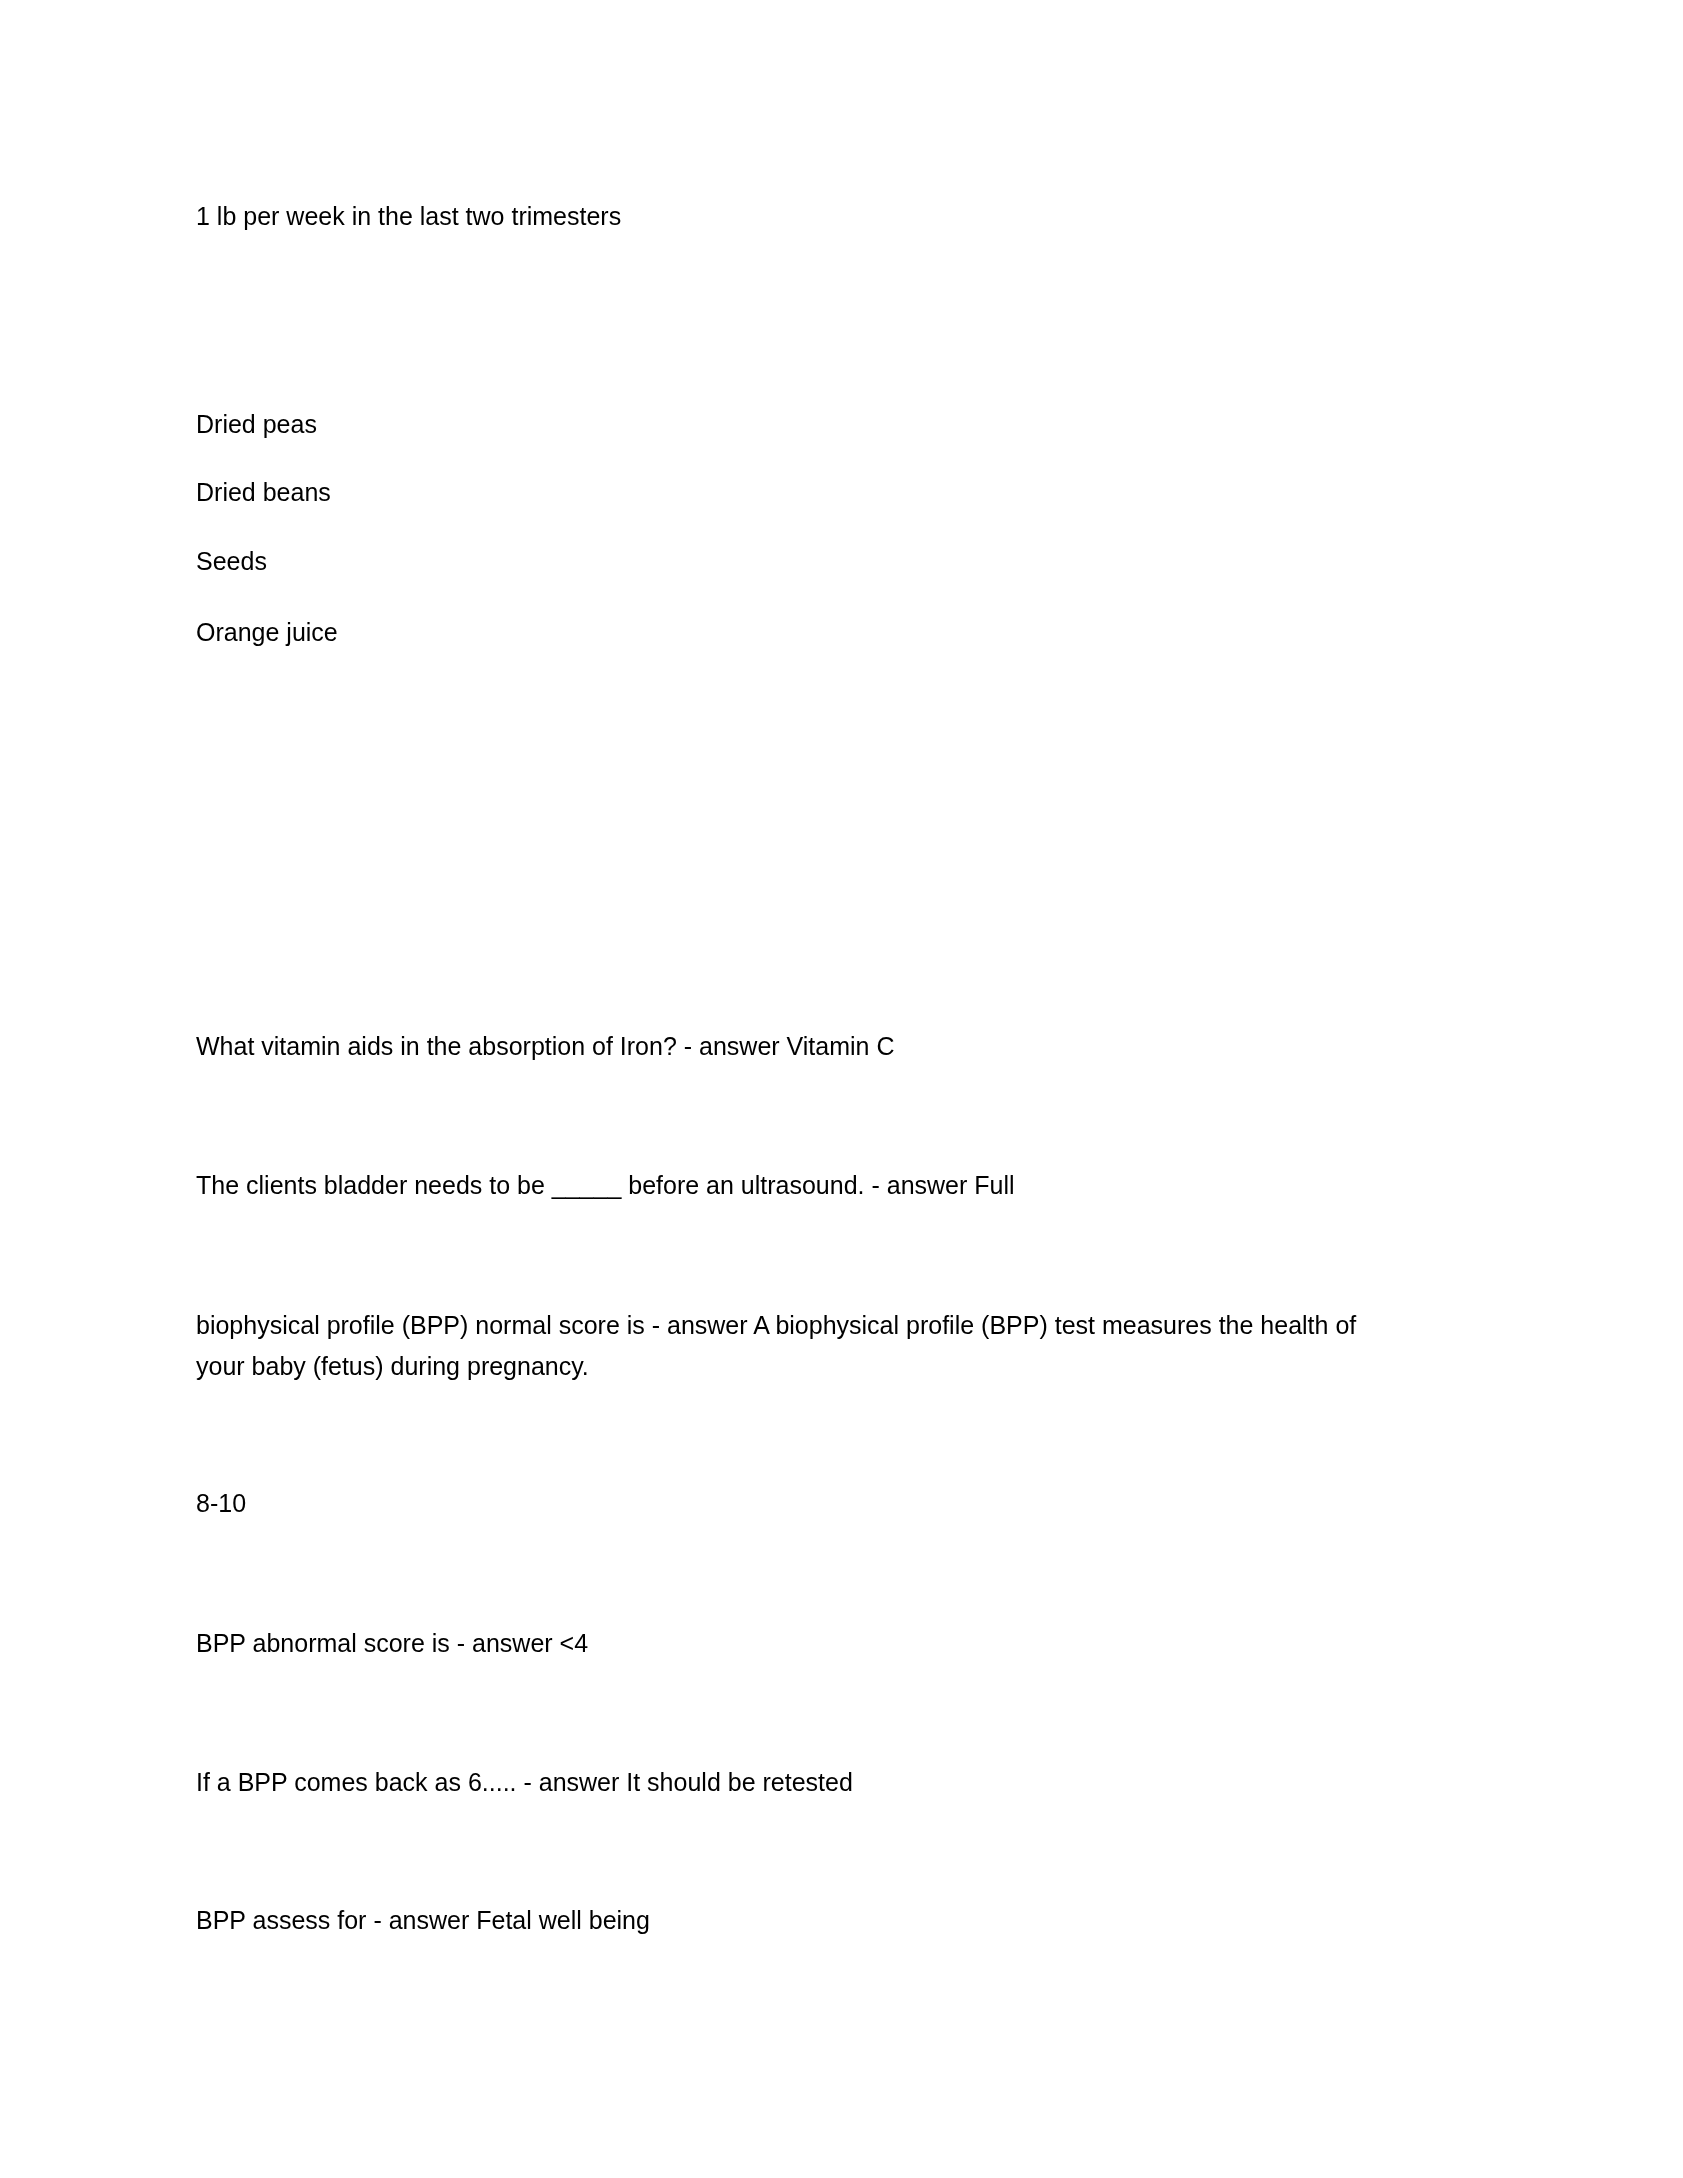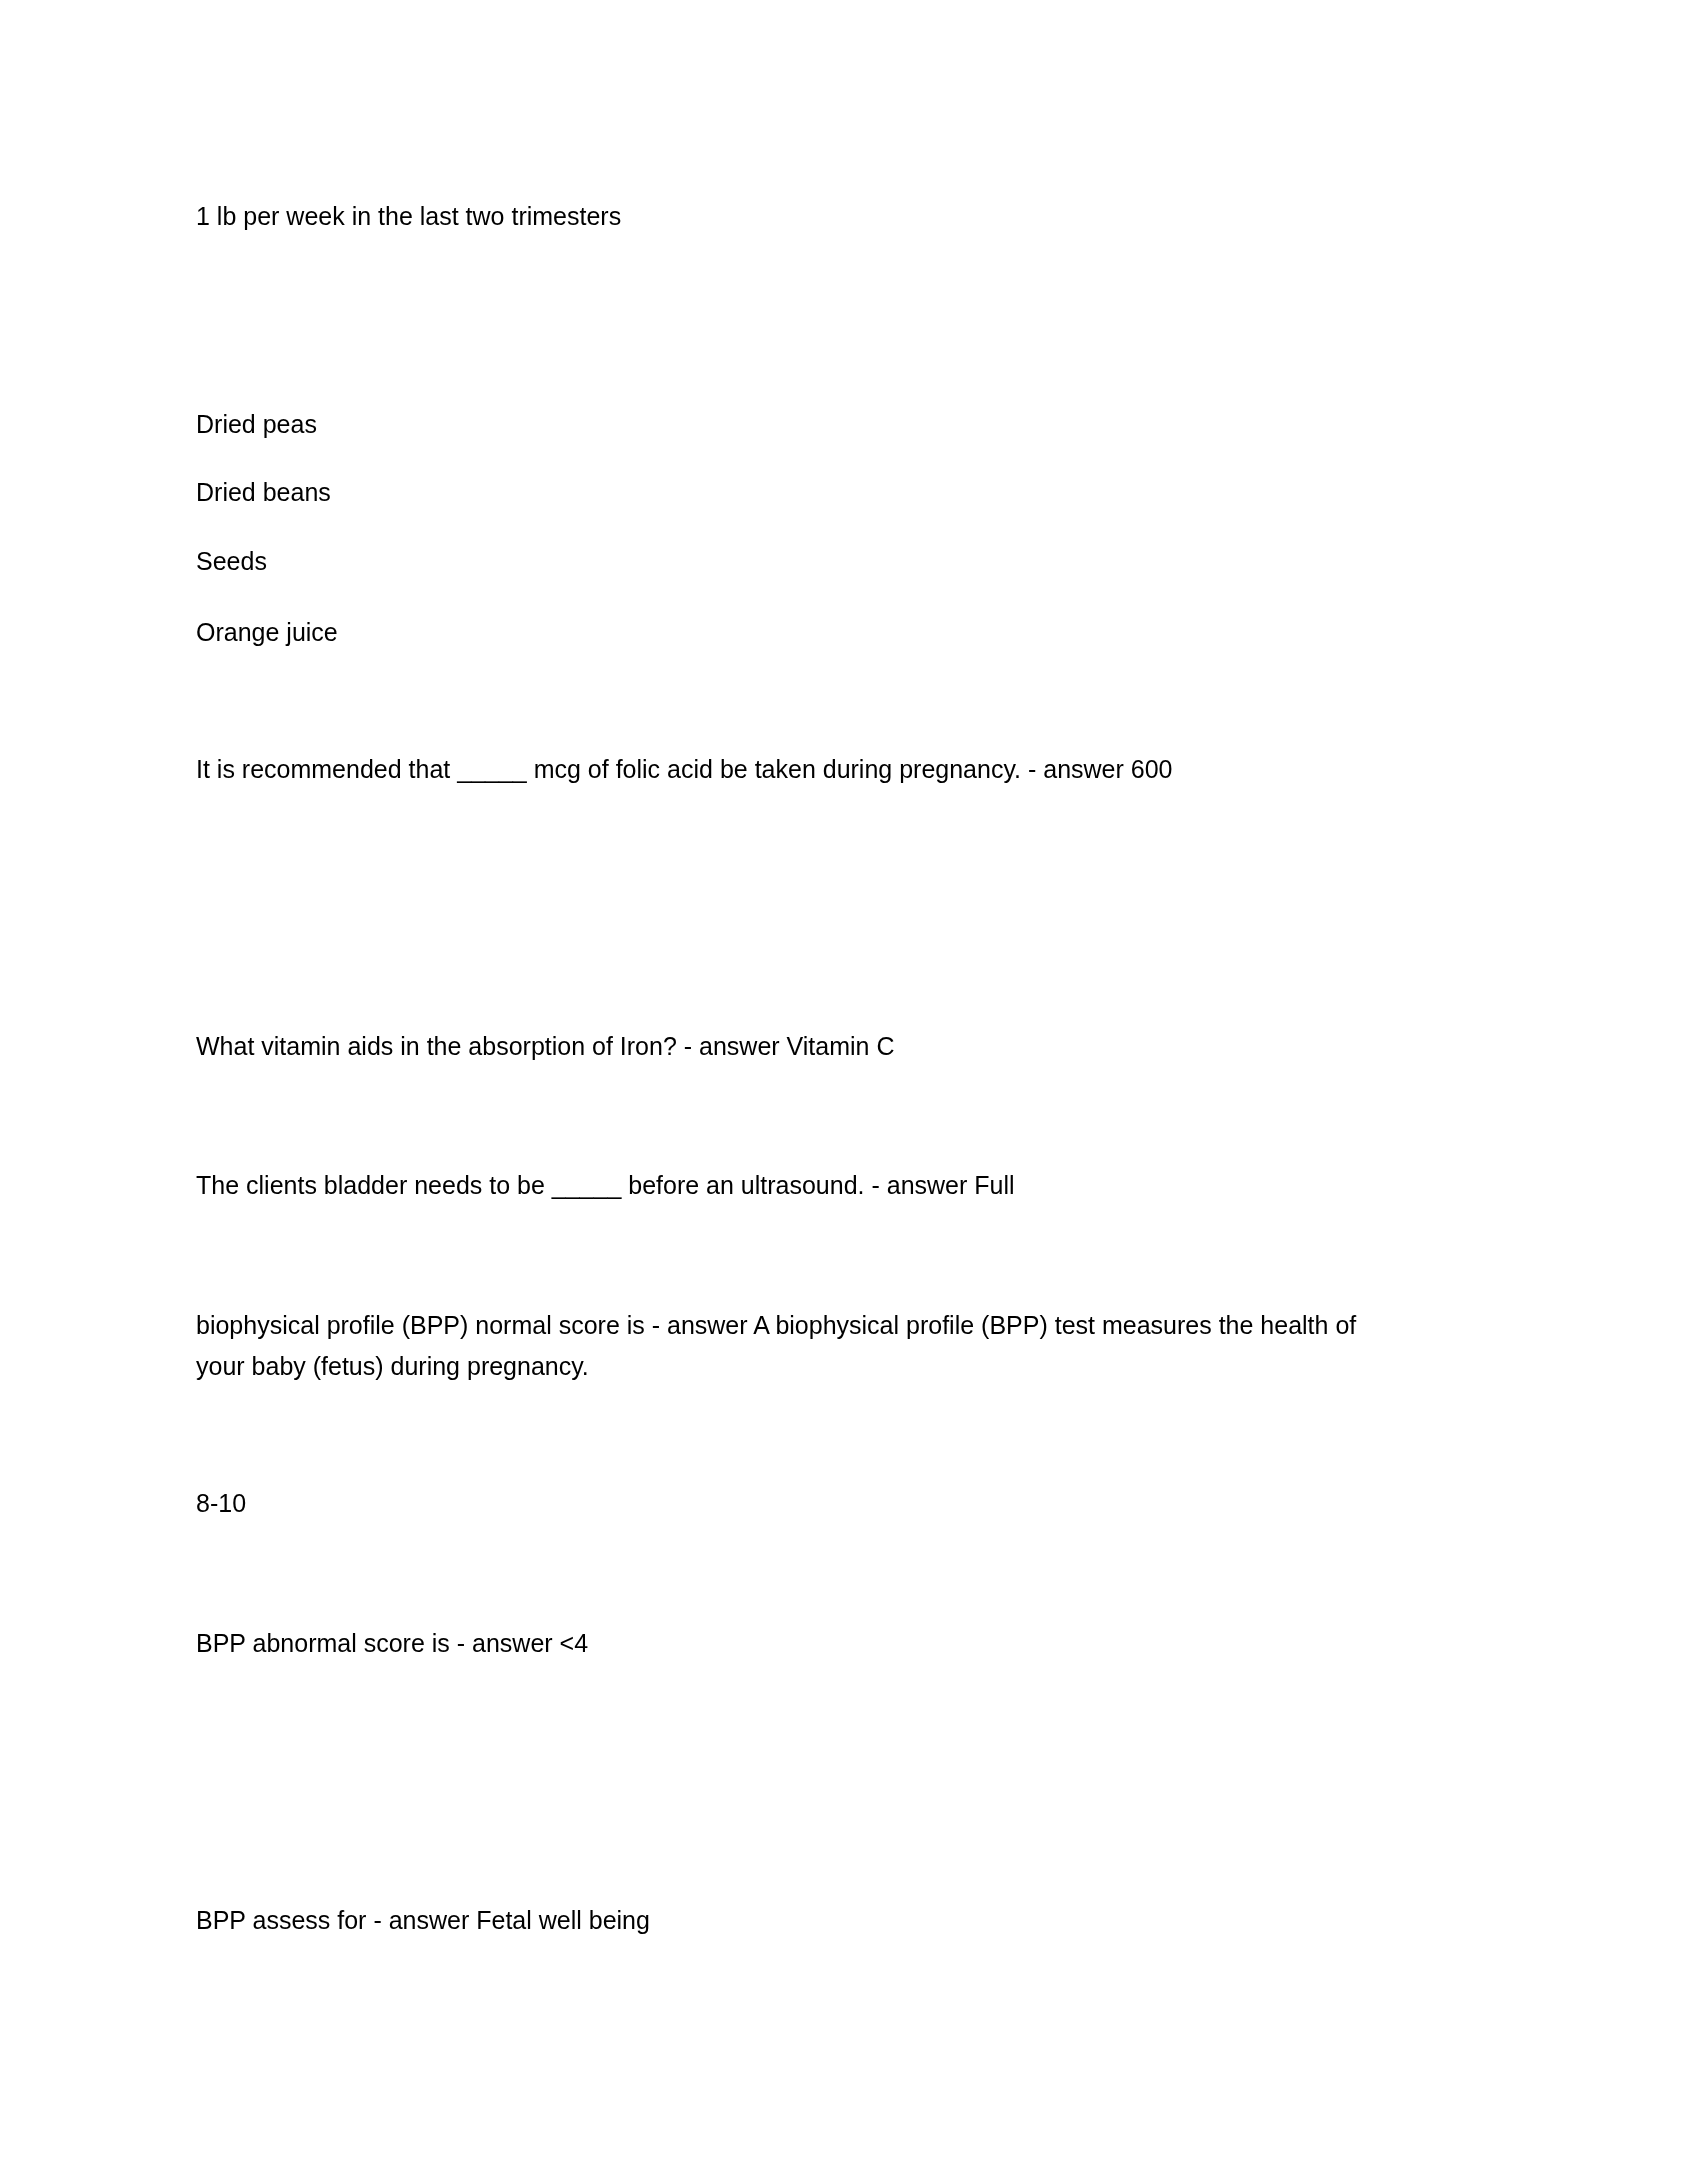--- a/index.html
+++ b/index.html
@@ -18,22 +18,22 @@
 </style>
 </head>
 <body>
 
 <div class="page">
   <div class="line" style="top:216px">1 lb per week in the last two trimesters</div>
   <div class="line" style="top:424px">Dried peas</div>
   <div class="line" style="top:492px">Dried beans</div>
   <div class="line" style="top:561px">Seeds</div>
   <div class="line" style="top:632px">Orange juice</div>
-  <div class="line" style="top:769px">It is recommended that _____ mcg of folic acid be taken during pregnancy. - answer  600</div>
   <div class="line" style="top:1046px">What vitamin aids in the absorption of Iron? - answer  Vitamin C</div>
   <div class="line" style="top:1325px">biophysical profile (BPP) normal score is - answer  A biophysical profile (BPP) test measures the health of</div>
   <div class="line" style="top:1185px">The clients bladder needs to be _____ before an ultrasound. - answer  Full</div>
   <div class="line" style="top:1366px">your baby (fetus) during pregnancy.</div>
   <div class="line" style="top:1503px">8-10</div>
   <div class="line" style="top:1643px">BPP abnormal score is - answer  &lt;4</div>
+  <div class="line" style="top:1782px">If a BPP comes back as 6..... - answer  It should be retested</div>
   <div class="line" style="top:1920px">BPP assess for - answer  Fetal well being</div>
 </div>
 
 
 </body></html>

